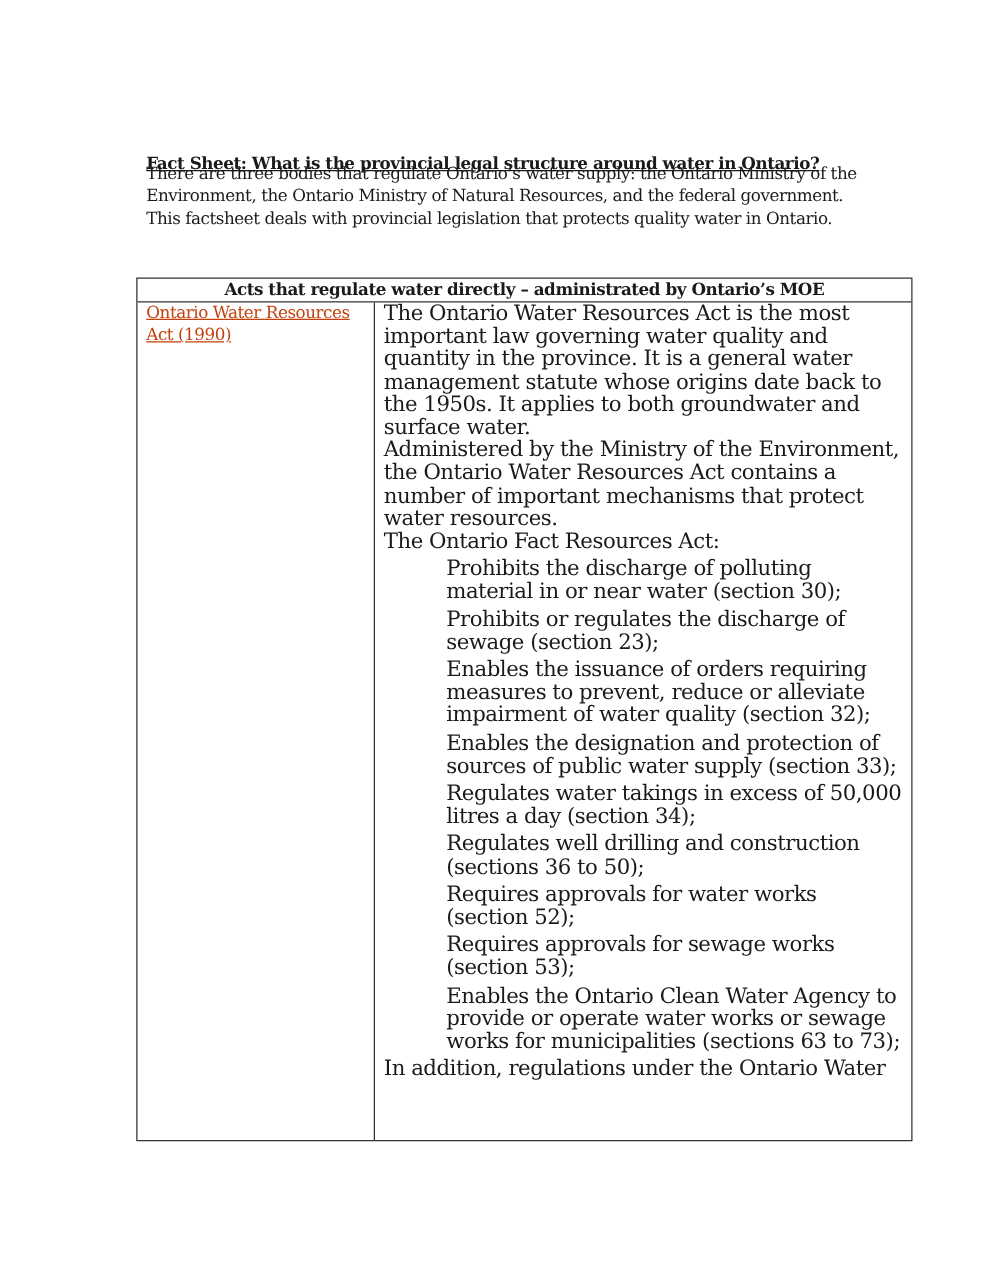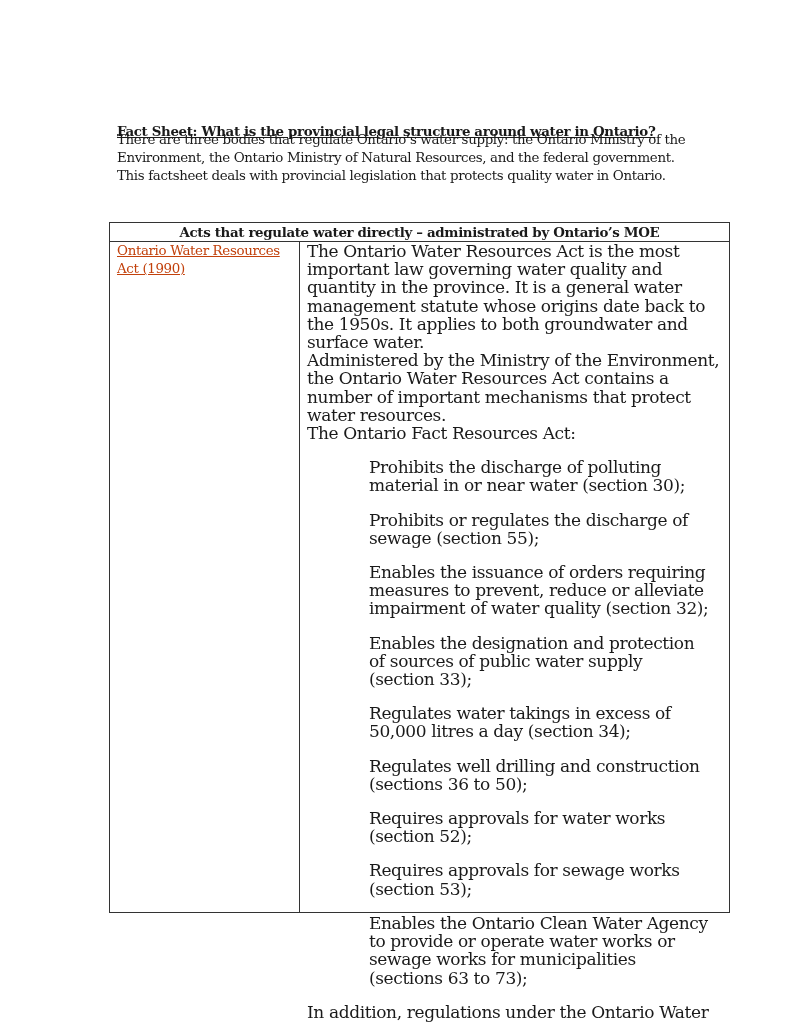--- a/index.html
+++ b/index.html
@@ -16,42 +16,42 @@
          font-size: 13.4px; line-height: 18px; letter-spacing: -0.35px; white-space: nowrap; }
   .row { position: absolute; left: 0; top: 19px; right: 0; bottom: 0; }
   .c1 { position: absolute; left: 0; top: 0; width: 190px; bottom: 0; border-right: 1px solid #333;
         padding: 0 4px 0 7px; box-sizing: border-box; font-size: 13.4px; line-height: 18.2px;
         letter-spacing: -0.35px; }
   .c1 a { color: #c2410c; text-decoration: underline; }
   .c2 { position: absolute; left: 191px; top: 0; right: 0; bottom: 0; padding: 0 3px 0 6px;
         box-sizing: border-box; font-size: 17px; line-height: 18.2px; letter-spacing: -0.38px; }
   .c2 p { margin: 0; }
   .c2 ul { list-style: none; margin: 0; padding: 0 0 0 46px; }
-  .c2 li { margin: 16px; }
+  .c2 li { margin: 4px; }
 </style>
 </head>
 <body>
 
 <div class="page">
   <div class="title">Fact Sheet: What is the provincial legal structure around water in Ontario?</div>
   <div class="intro">There are three bodies that regulate Ontario’s water supply: the Ontario Ministry of the Environment, the Ontario Ministry of Natural Resources, and the federal government. This factsheet deals with provincial legislation that protects quality water in Ontario.</div>
 
   <div class="tbl">
     <div class="hdr">Acts that regulate water directly – administrated by Ontario’s MOE</div>
     <div class="row">
       <div class="c1">
         <a href="#">Ontario Water Resources Act (1990)</a>
       </div>
       <div class="c2">
         <p>The Ontario Water Resources Act is the most important law governing water quality and quantity in the province. It is a general water management statute whose origins date back to the 1950s. It applies to both groundwater and surface water.</p>
         <p>Administered by the Ministry of the Environment, the Ontario Water Resources Act contains a number of important mechanisms that protect water resources.</p>
         <p>The Ontario Fact Resources Act:</p>
         <ul>
           <li>Prohibits the discharge of polluting material in or near water (section 30);</li>
-          <li>Prohibits or regulates the discharge of sewage (section 55);</li>
+          <li>Prohibits or regulates the discharge of sewage (section 23);</li>
           <li>Enables the issuance of orders requiring measures to prevent, reduce or alleviate impairment of water quality (section 32);</li>
           <li>Enables the designation and protection of sources of public water supply (section 33);</li>
           <li>Regulates water takings in excess of 50,000 litres a day (section 34);</li>
           <li>Regulates well drilling and construction (sections 36 to 50);</li>
           <li>Requires approvals for water works (section 52);</li>
           <li>Requires approvals for sewage works (section 53);</li>
           <li>Enables the Ontario Clean Water Agency to provide or operate water works or sewage works for municipalities (sections 63 to 73);</li>
         </ul>
         <p>In addition, regulations under the Ontario Water</p>
       </div>

